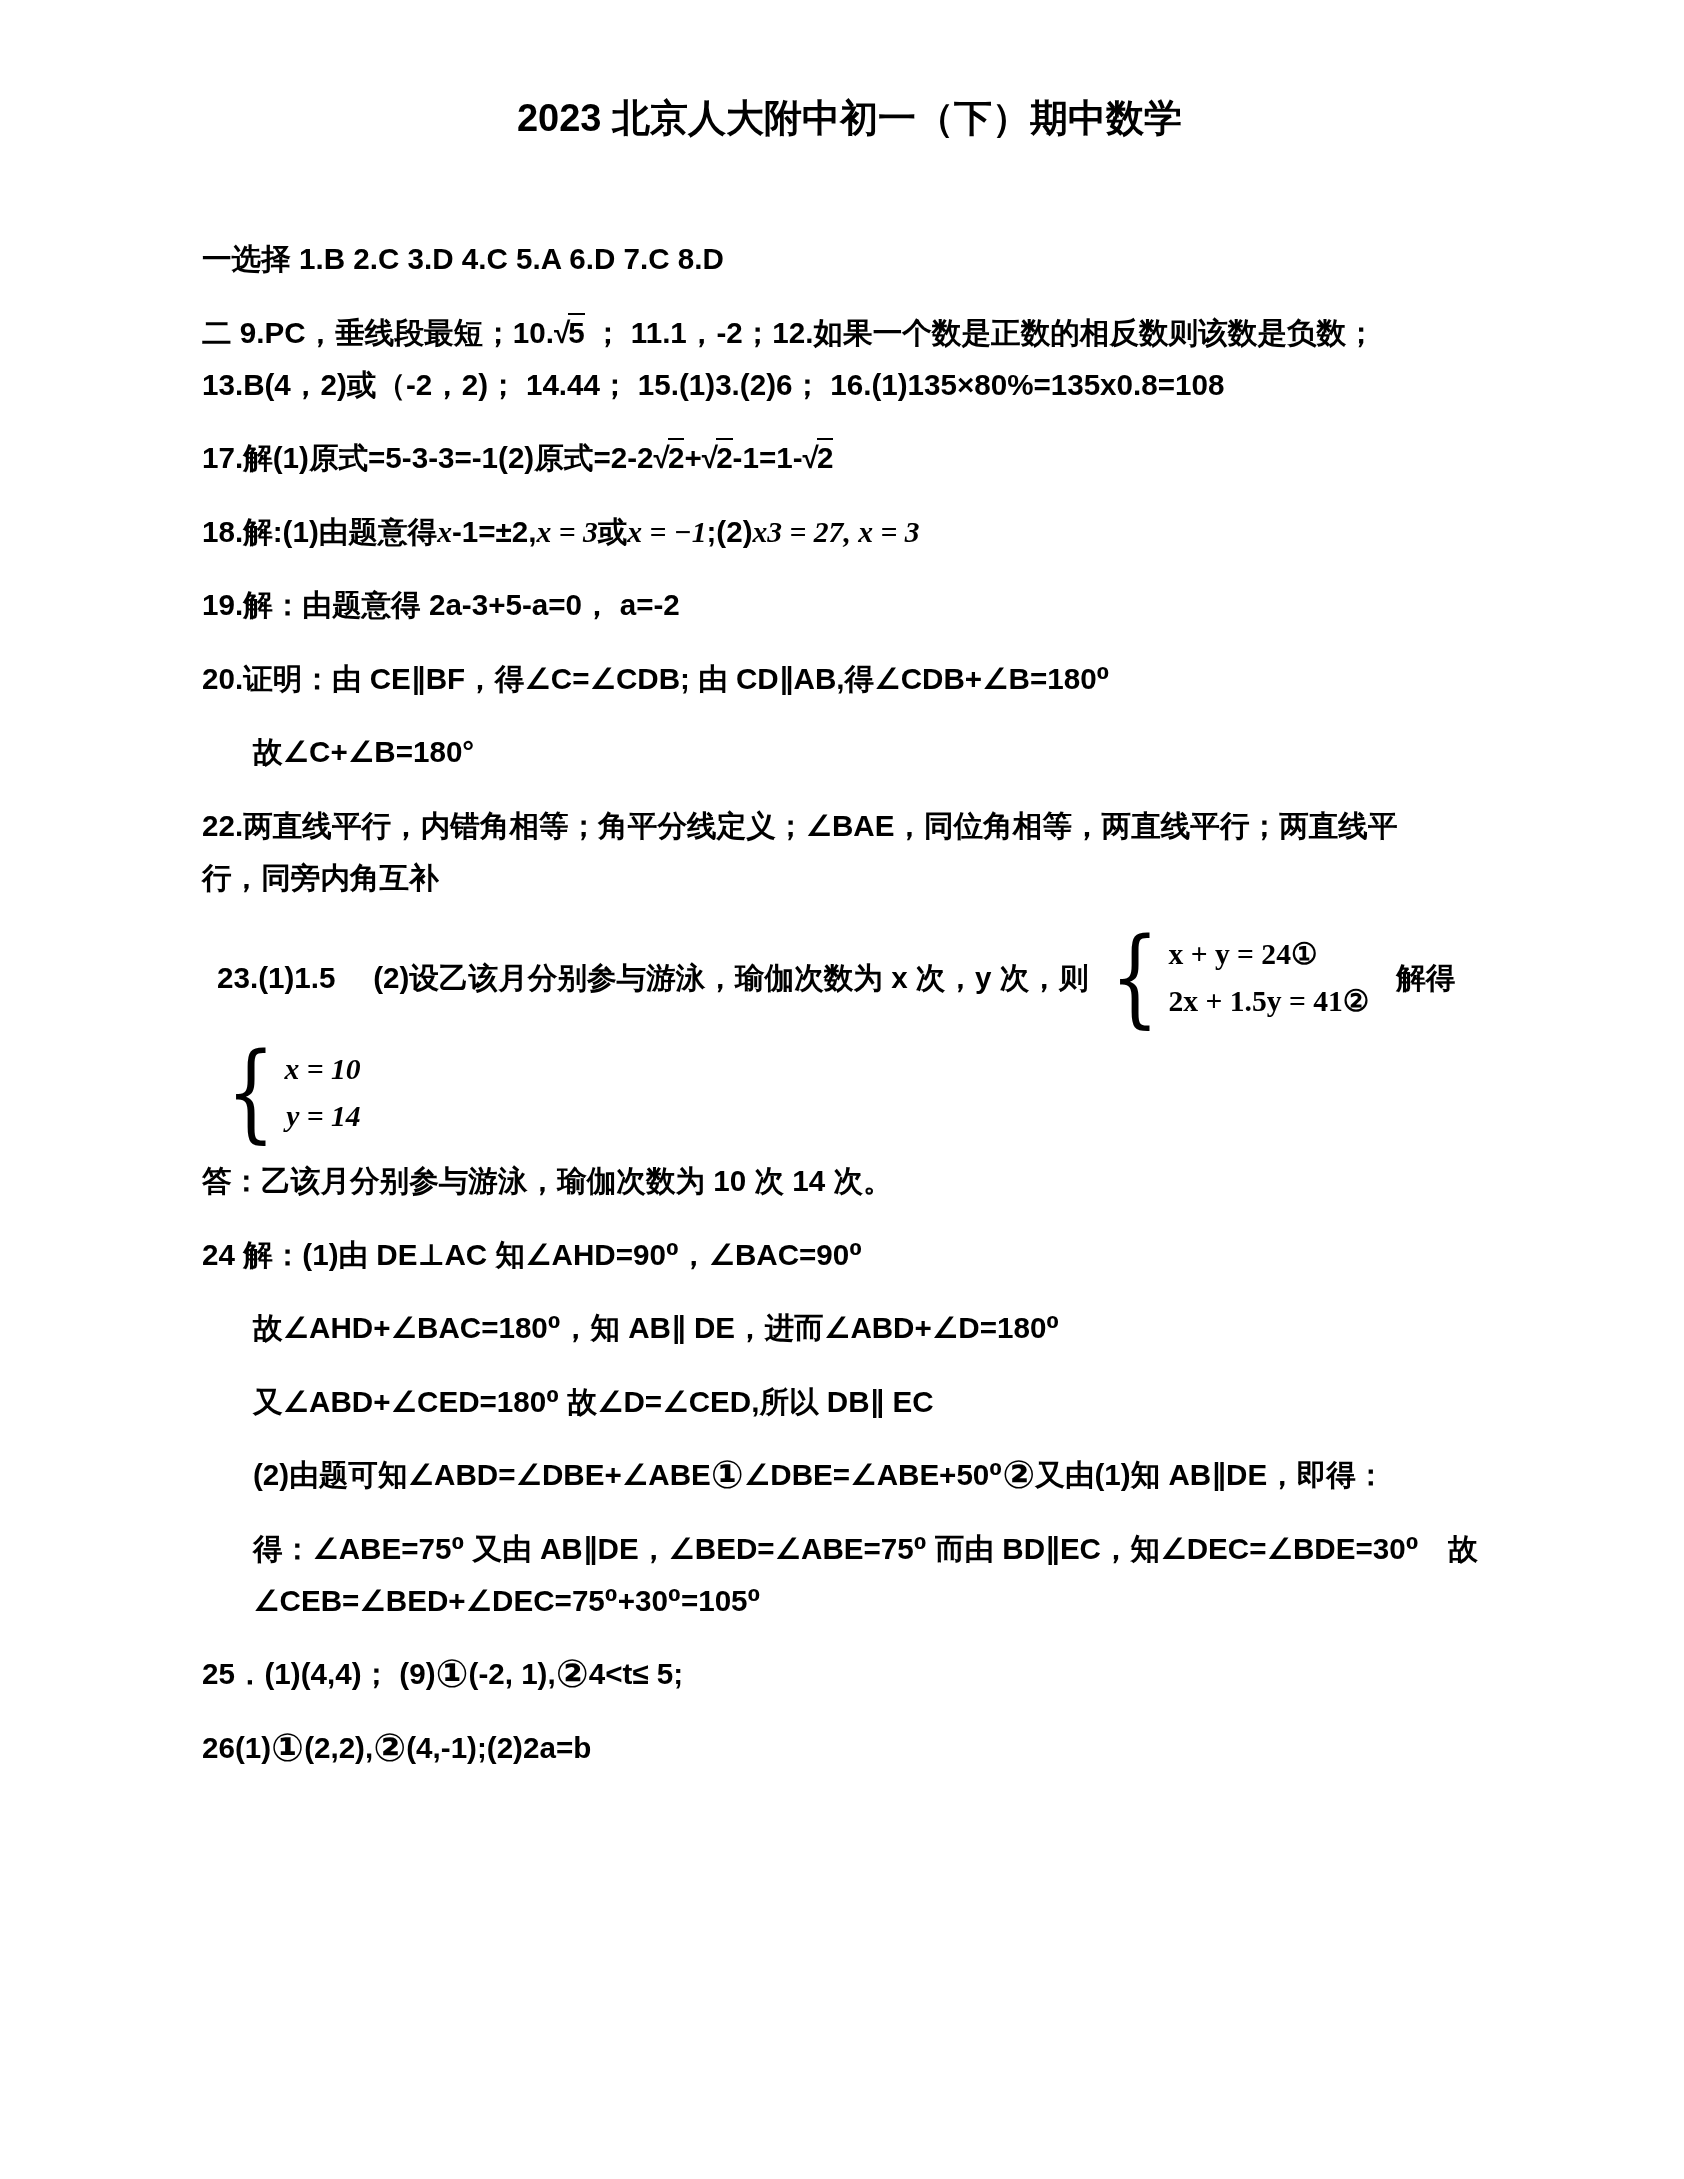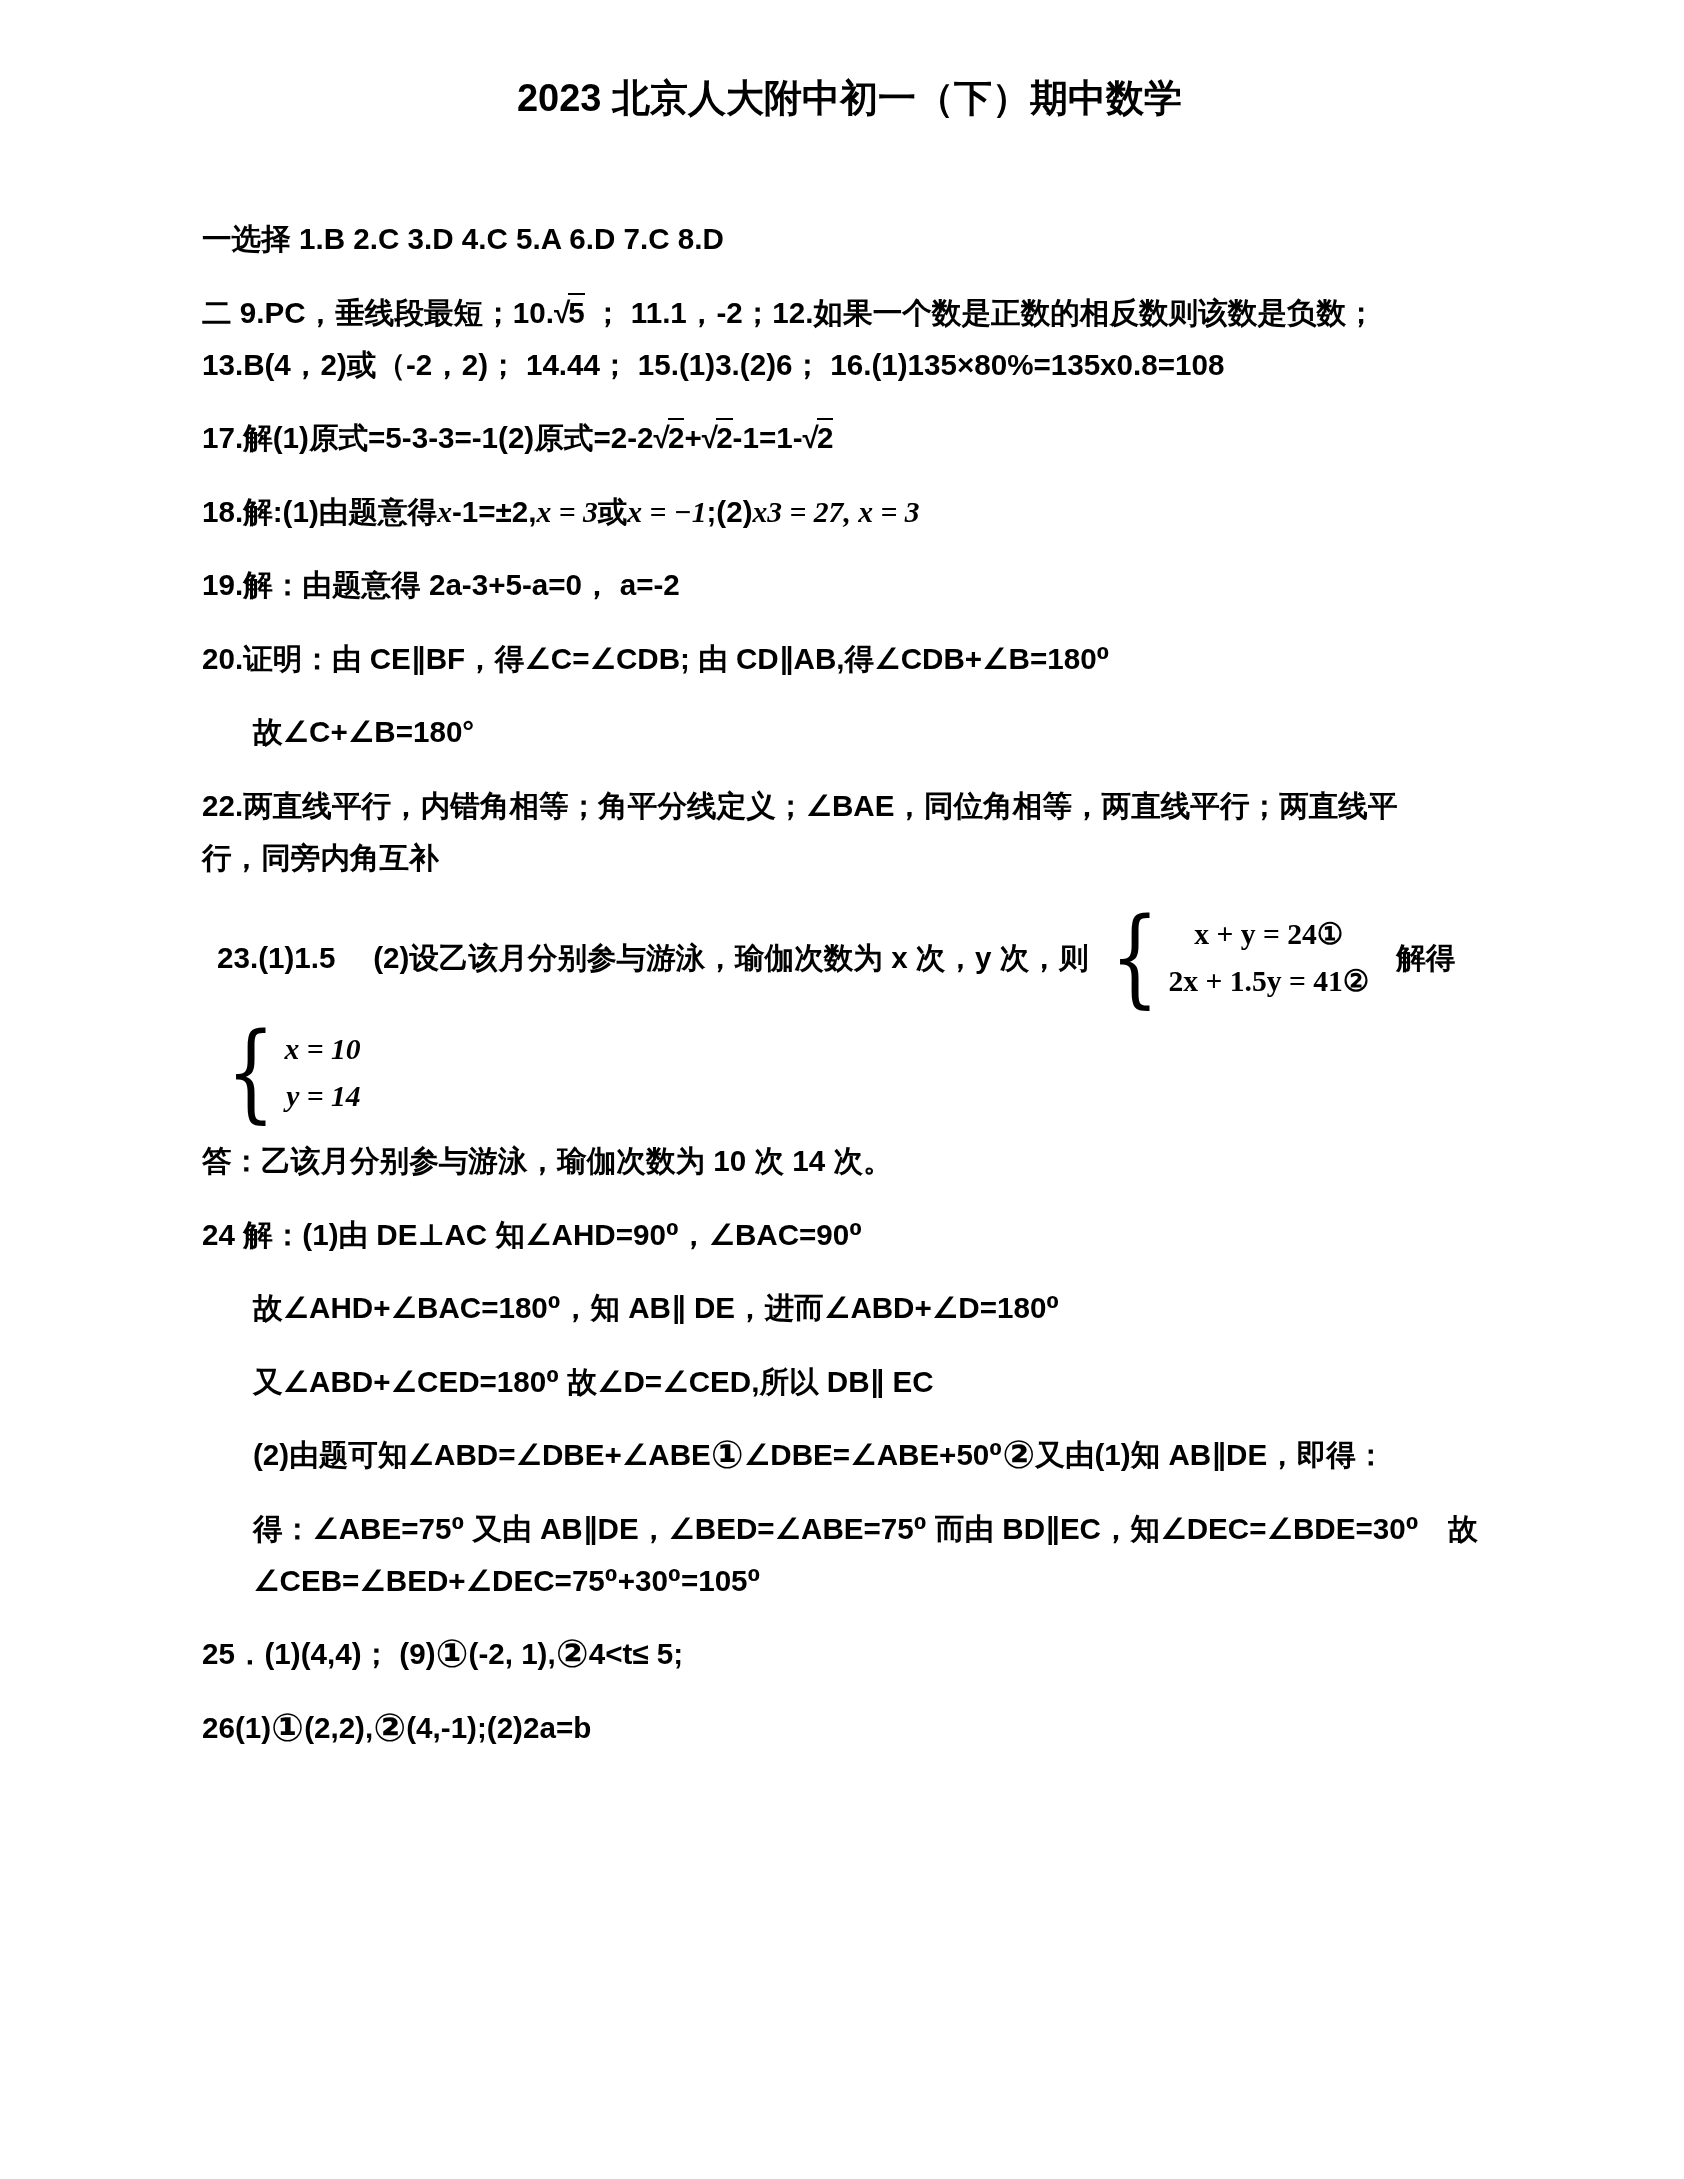--- a/index.html
+++ b/index.html
@@ -3,21 +3,21 @@
 <meta charset="utf-8">
 <style>
   html,body{margin:0;padding:0;background:#ffffff;}
   .page{
     position:relative;
     width:1685px;height:2180px;
     background:#ffffff;color:#000000;
     font-family:"Liberation Sans","DejaVu Sans",sans-serif;
     font-weight:700;
     box-sizing:border-box;
-    padding:75px 188px 0 202px;
+    padding:95px 188px 0 202px;
     overflow:hidden;
   }
   .doc-title{
     text-align:center;
     font-size:38px;line-height:47px;
     margin:0 0 91px 0;
   }
   .para{
     font-size:29.6px;line-height:52px;
     margin:0 0 21.5px 0;
@@ -34,21 +34,21 @@
   .circ{font-size:39px;vertical-align:-2.7px;line-height:0;}
   
   .sysrow{display:flex;align-items:center;min-height:106px;margin-bottom:9px;margin-left:15px;}
   .sys{display:inline-flex;align-items:center;margin-left:12.5px;}
   .brace{
     font-family:"DejaVu Serif","Liberation Serif",serif;
     font-weight:400;font-size:106px;line-height:1;
     transform:scaleX(.72);display:inline-block;
   }
   .eqcol{display:inline-flex;flex-direction:column;}
-  .eqcol.center{align-items:center;}
+  .eqcol.center{align-items:flex-start;}
   .eqcol.left{align-items:flex-end;}
   .eq{font-size:29.6px;line-height:47px;}
   .solve{margin-left:27px;}
 </style>
 </head>
 <body>
 
 <div class="page">
 
   <h1 class="doc-title">2023 北京人大附中初一（下）期中数学</h1>

